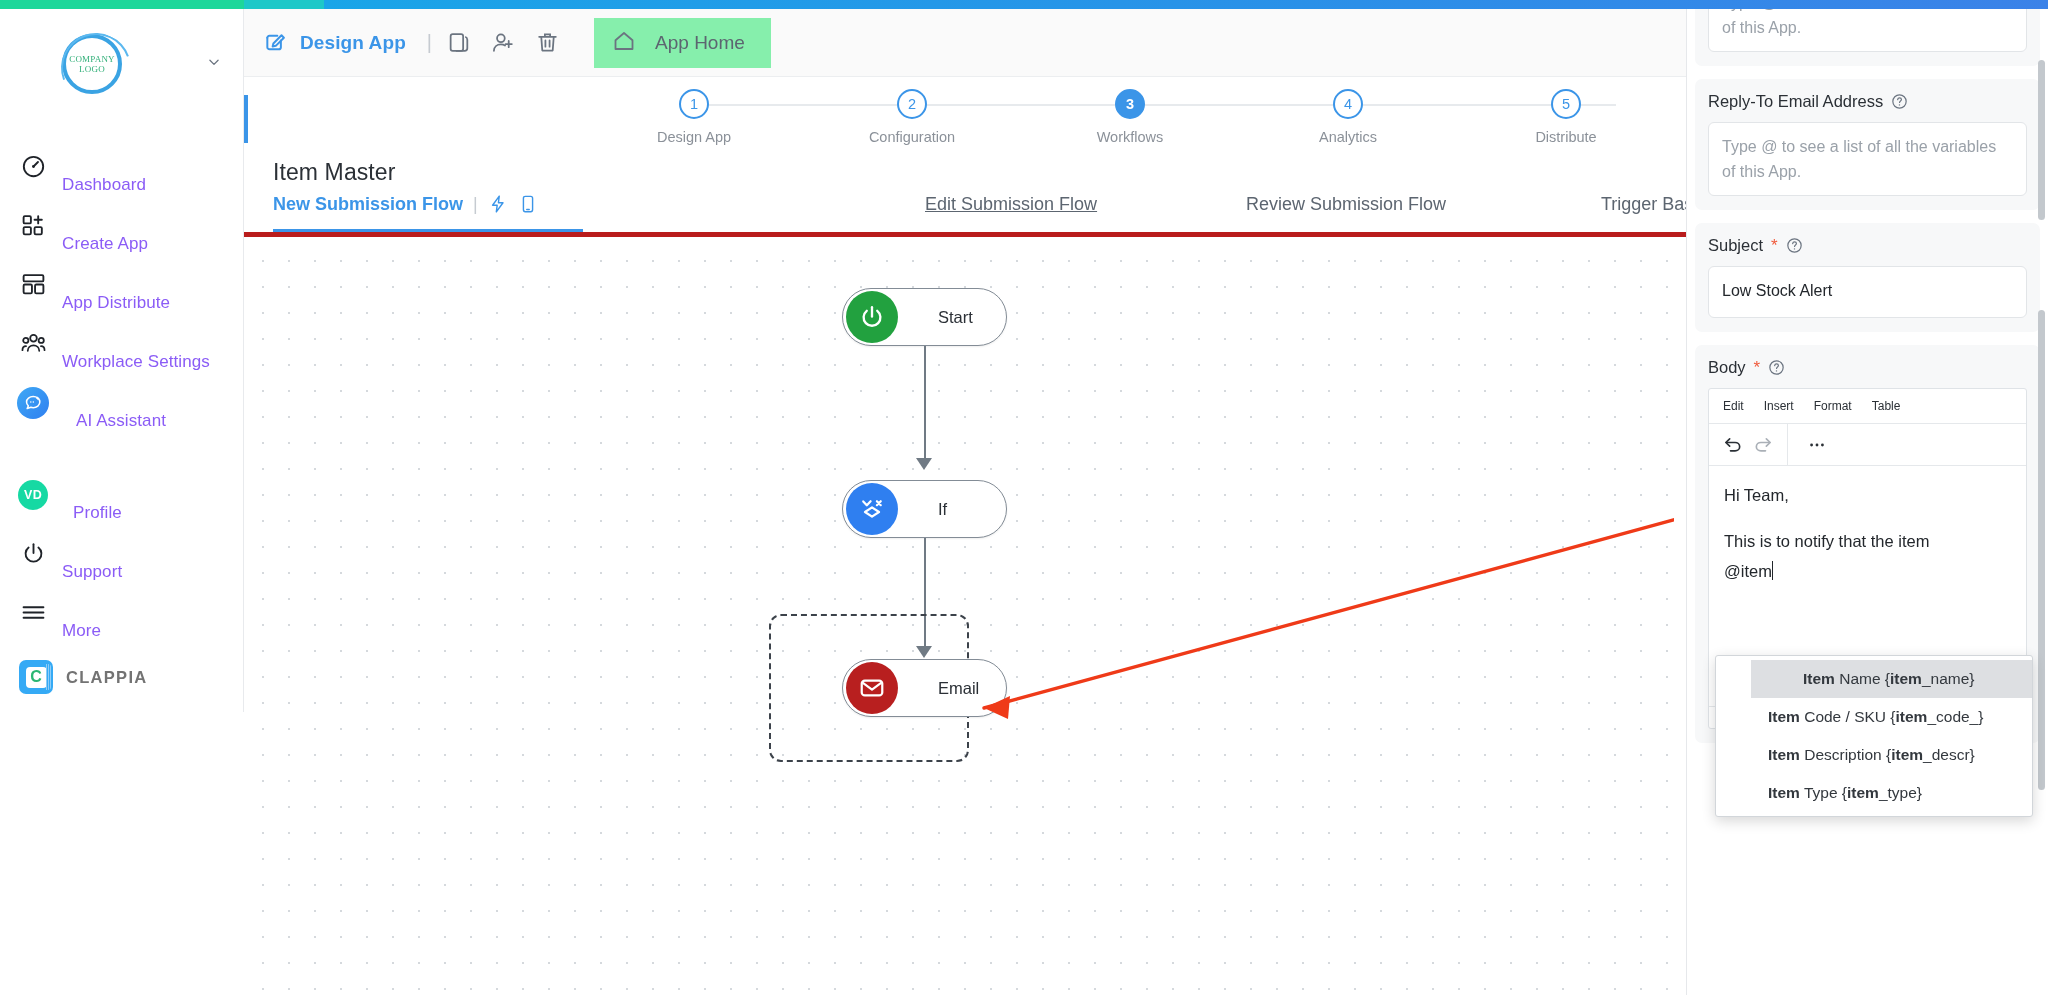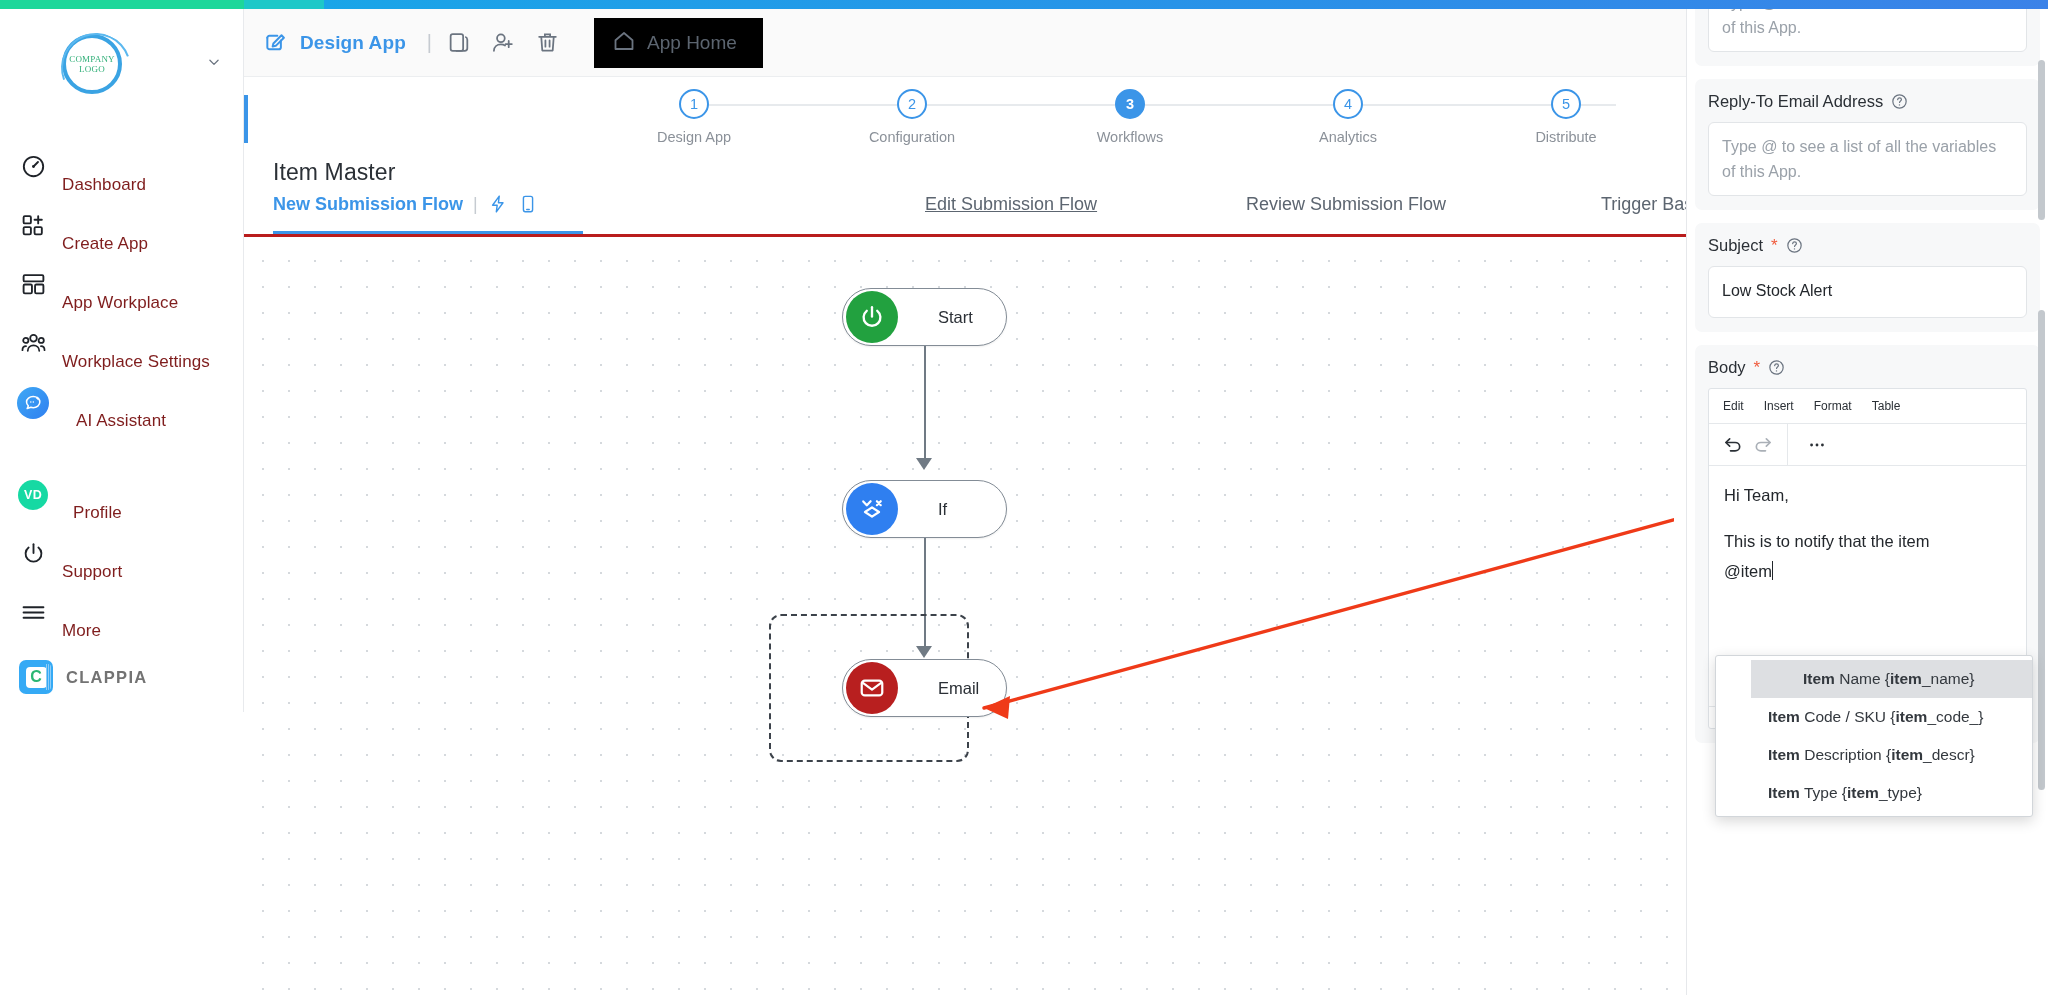--- a/index.html
+++ b/index.html
@@ -36,21 +36,21 @@
   }
   .logo-txt { font-family: "Liberation Serif", serif; font-size: 9px; color: #33b07a; line-height: 10px; text-align: center; letter-spacing: .2px; }
   .logo-caret { position: absolute; right: 22px; top: 46px; width: 14px; height: 14px; }
 
   .nav-list { padding-top: 18px; }
   .nav-item {
     display: flex; align-items: center; gap: 16px;
     height: 59px; padding-left: 20px; cursor: pointer;
   }
   .nav-ico { width: 26px; height: 26px; flex: 0 0 26px; display: flex; align-items: center; justify-content: center; }
-  .nav-label { font-size: 17px; color: #7f1d1d; letter-spacing: .1px; margin-top: 36px; }
+  .nav-label { font-size: 17px; color: #8b5cf6; letter-spacing: .1px; margin-top: 36px; }
 
   .ai-badge {
     width: 32px; height: 32px; border-radius: 50%;
     background: linear-gradient(135deg,#3fa9f5 0%,#2f7ff0 100%);
     display: flex; align-items: center; justify-content: center; flex: 0 0 32px;
     margin-left: -3px;
   }
   .ai-label { font-size: 17px; margin-left: 11px; }
 
   .nav-spacer { flex: 1; }
@@ -85,22 +85,22 @@
     background: #fafafa; border-bottom: 1px solid #eceef0;
     display: flex; align-items: center;
   }
   #design-app-group { display: flex; align-items: center; gap: 11px; padding-left: 20px; height: 68px; }
   .pencil-box { width: 25px; height: 25px; }
   #design-app-label { font-size: 19px; font-weight: bold; color: #3b95e8; letter-spacing: .1px; }
   .vbar { color: #c6cbd1; font-size: 20px; margin: 0 4px 0 10px; }
   .hdr-ico { width: 25px; height: 25px; cursor: pointer; margin-right: 8px; }
 
   #app-home-tab {
-    margin-left: 26px; height: 50px; padding: 0 26px 0 18px; background: #000000;
-    display: flex; align-items: center; gap: 11px; cursor: pointer;
+    margin-left: 26px; height: 50px; padding: 0 26px 0 18px; background: #86efac;
+    display: flex; align-items: center; gap: 19px; cursor: pointer;
   }
   #app-home-label { font-size: 19px; color: #5c6570; }
 
   #request-support {
     position: absolute; right: 21px; top: 22px;
     background: #fcb040; color: #fff; border: none; border-radius: 5px;
     height: 34px; padding: 0 14px; font-size: 15.5px; cursor: pointer;
     display: flex; align-items: center; gap: 9px; font-family: "Liberation Sans", sans-serif;
   }
   .btn-caret { width: 0; height: 0; border-left: 5px solid transparent; border-right: 5px solid transparent; border-top: 6px solid #fff; }
@@ -115,21 +115,21 @@
   .step-circle {
     width: 30px; height: 30px; border-radius: 50%; margin: 0 auto;
     border: 2px solid #3b95e8; color: #3b95e8; background: #fff;
     font-size: 14.5px; display: flex; align-items: center; justify-content: center;
   }
   .step.active .step-circle { background: #3b95e8; color: #fff; font-weight: bold; }
   .step-label { margin-top: 10px; font-size: 14.5px; color: #8b9199; }
   .step-line { position: absolute; top: 15px; height: 2px; background: #e7eaed; }
 
   
-  #flow-tabs { position: absolute; top: 163px; left: 0; right: 0; height: 65px; border-bottom: 3px solid #b91c1c; }
+  #flow-tabs { position: absolute; top: 163px; left: 0; right: 0; height: 65px; border-bottom: 5px solid #b91c1c; }
   .flow-tab {
     position: absolute; top: 0; height: 64px; display: flex; align-items: center; gap: 10px;
     font-size: 18px; color: #5c6570; cursor: pointer; white-space: nowrap;
   }
   .flow-tab.active { color: #3b95e8; font-weight: bold; }
   #tab-underline { position: absolute; bottom: 0; height: 3px; background: #3b95e8; }
   .tab-vbar { color: #c6cbd1; font-size: 18px; font-weight: normal; }
   .tab-mini { width: 20px; height: 22px; }
 
   
@@ -249,21 +249,21 @@
     </div>
 
     <div class="nav-item">
       <span class="nav-ico">
         <svg viewBox="0 0 24 24" width="25" height="25" fill="none" stroke="#1f2329" stroke-width="1.8">
           <rect x="2.5" y="3" width="19" height="6" rx="1.2"></rect>
           <rect x="2.5" y="12" width="8" height="8.5" rx="1.2"></rect>
           <rect x="13.5" y="12" width="8" height="8.5" rx="1.2"></rect>
         </svg>
       </span>
-      <span class="nav-label">App Workplace</span>
+      <span class="nav-label">App Distribute</span>
     </div>
 
     <div class="nav-item">
       <span class="nav-ico">
         <svg viewBox="0 0 24 24" width="25" height="25" fill="none" stroke="#1f2329" stroke-width="1.7">
           <circle cx="12" cy="7" r="3.2"></circle>
             <circle cx="4.6" cy="9" r="2.5"></circle>
             <circle cx="19.4" cy="9" r="2.5"></circle>
           <path d="M6.5 19c0-3.2 2.5-5.3 5.5-5.3s5.5 2.1 5.5 5.3" stroke-linecap="round"></path>
           <path d="M1.4 18.4c0-2.3 1.5-3.8 3.4-3.8M22.6 18.4c0-2.3-1.5-3.8-3.4-3.8" stroke-linecap="round"></path>

